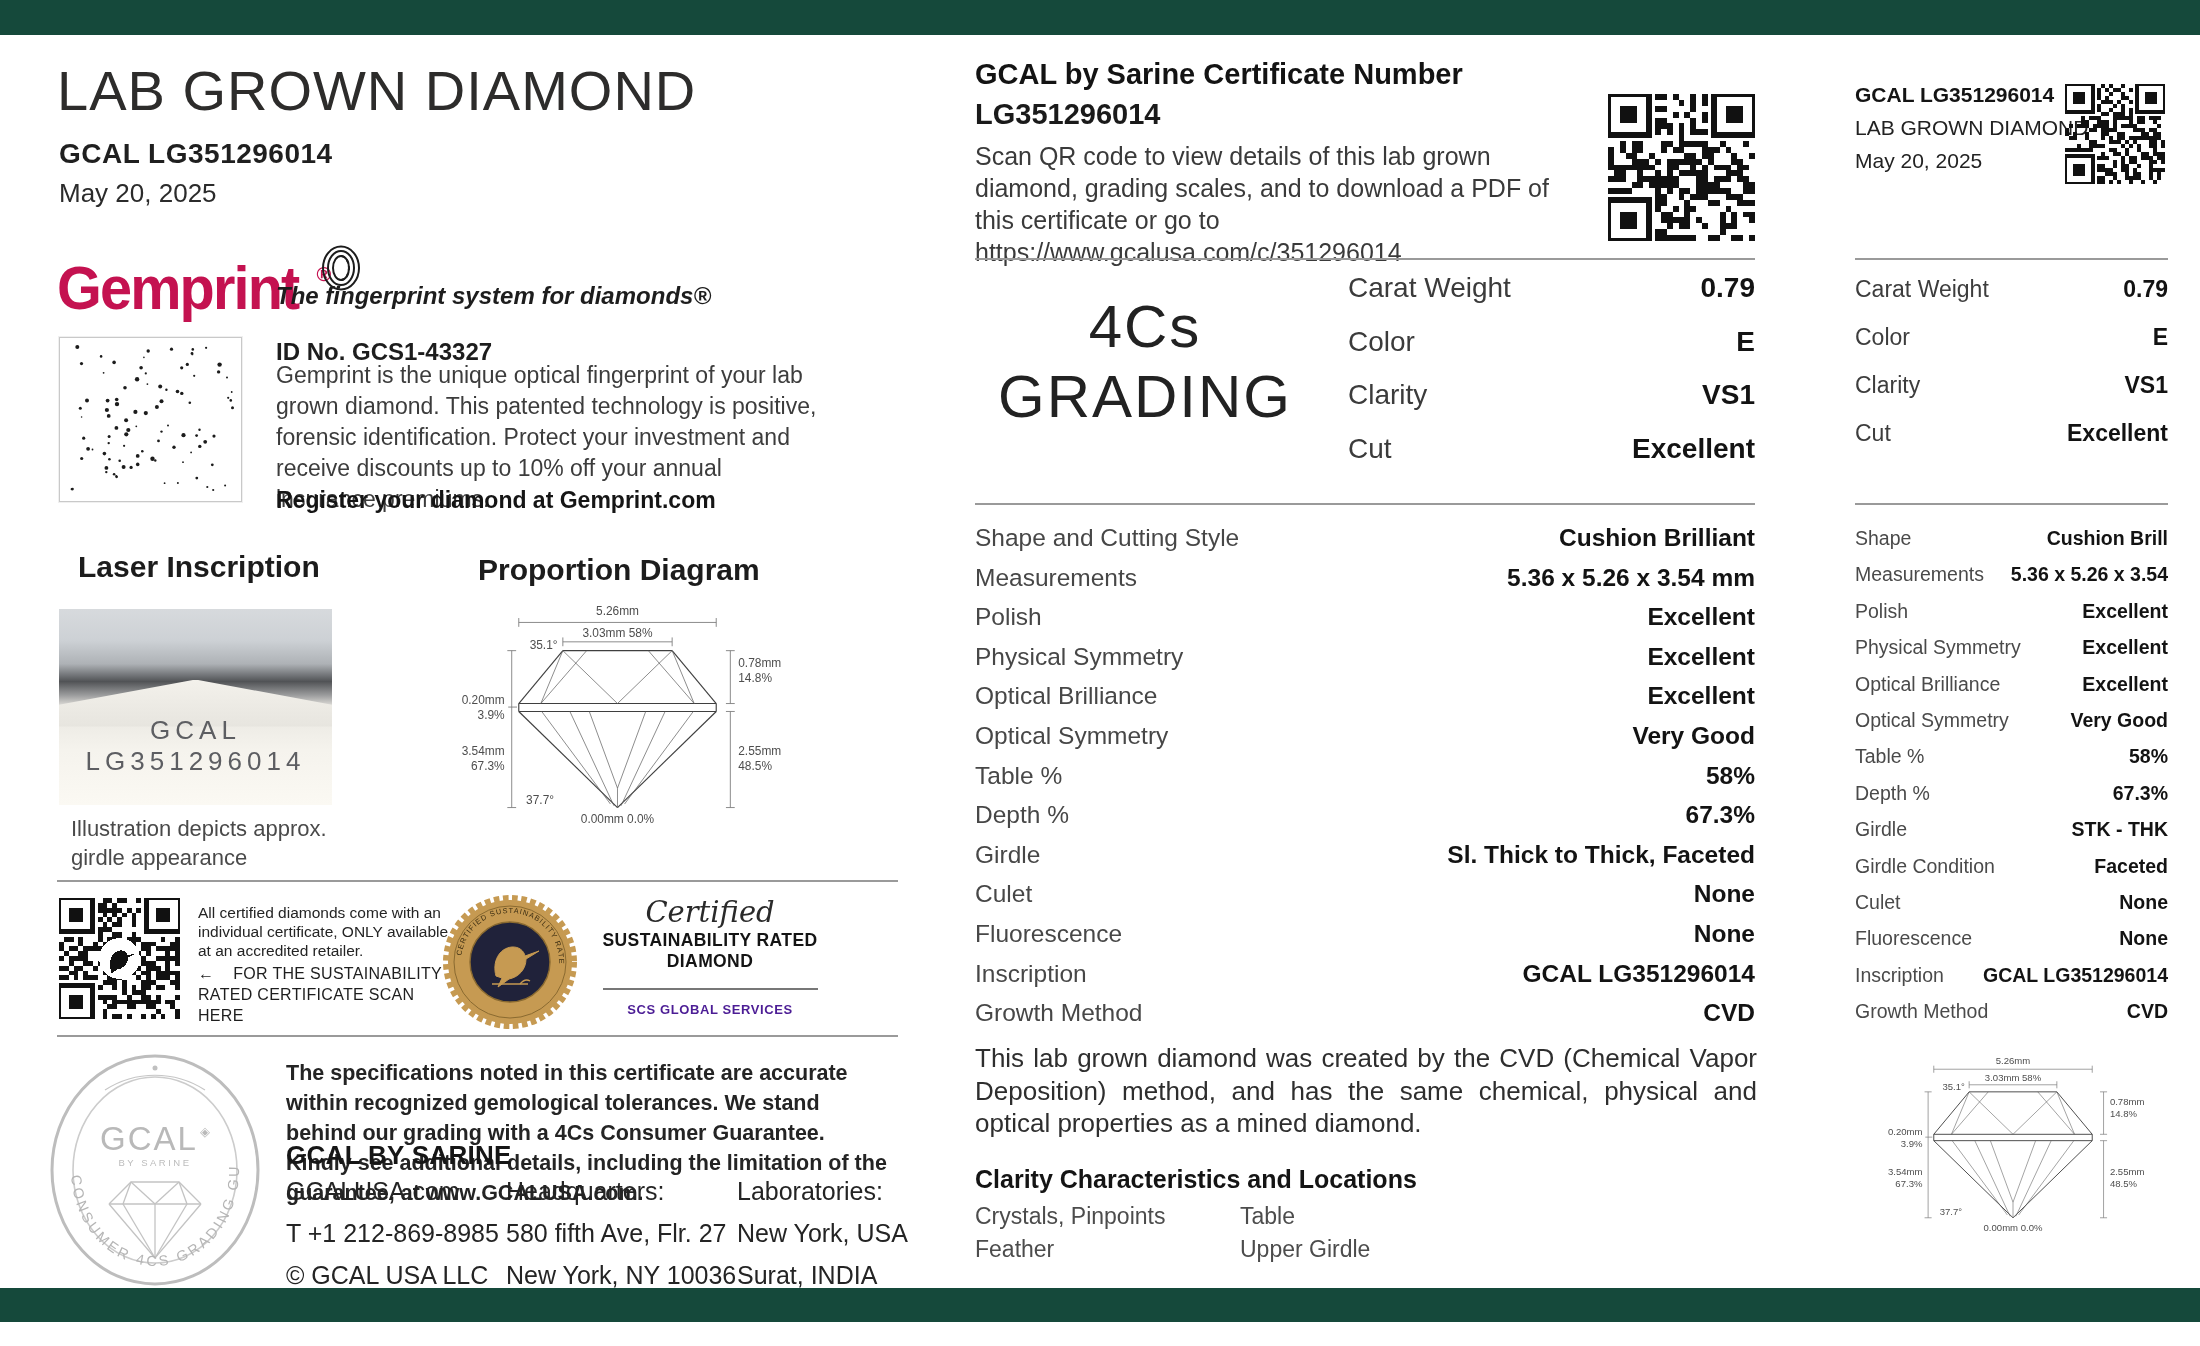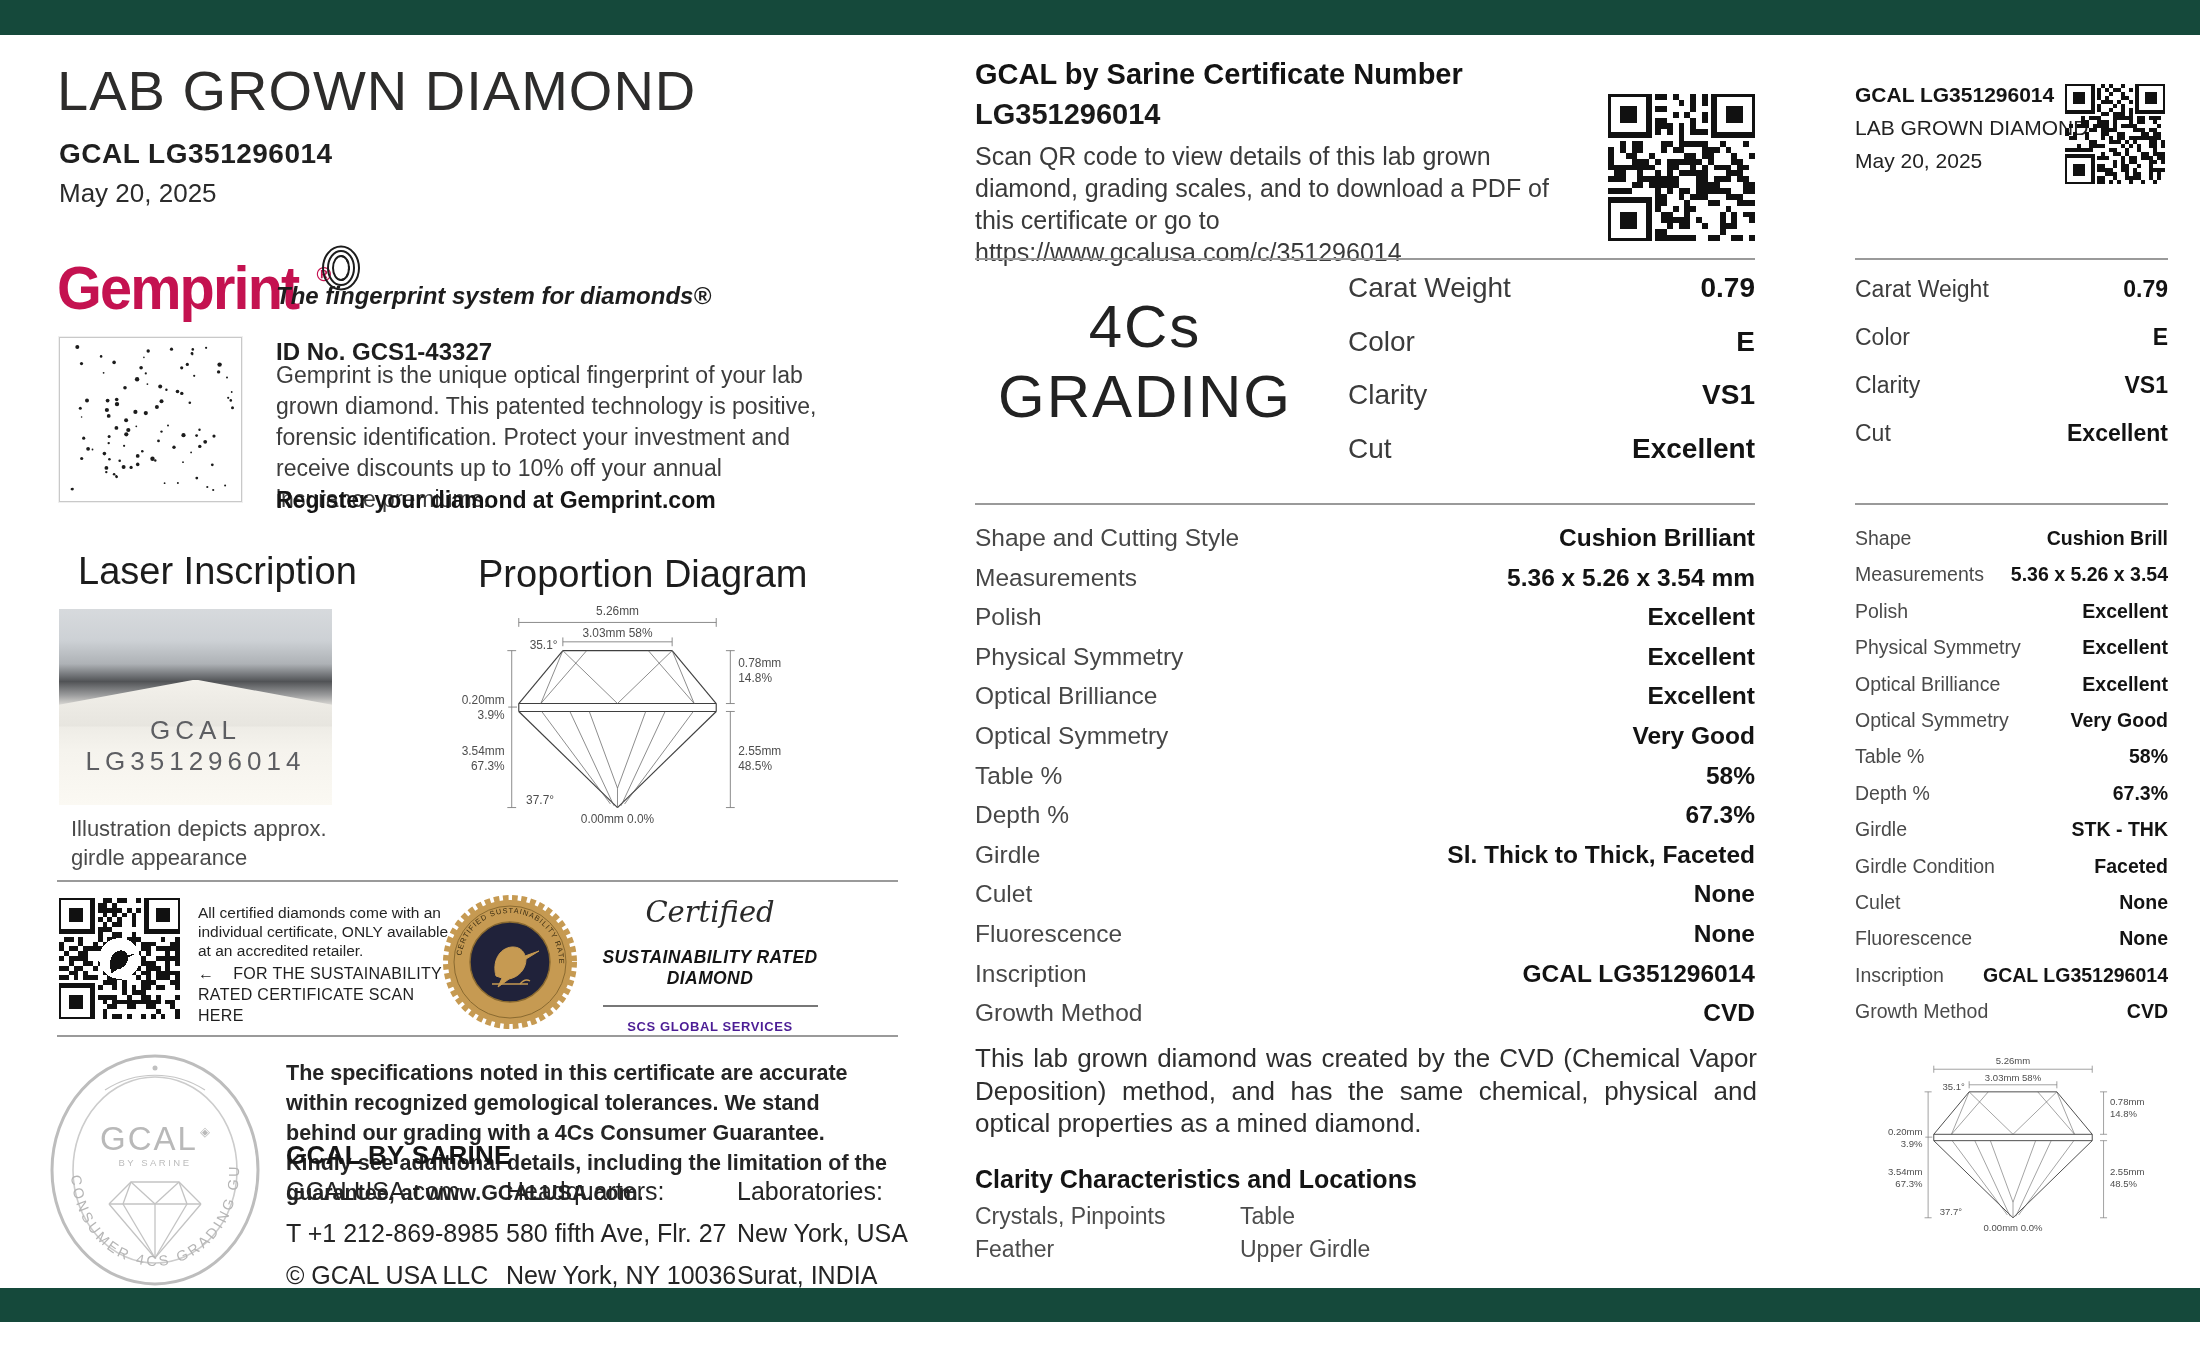--- a/index.html
+++ b/index.html
@@ -13,21 +13,21 @@
   .title{font-size:56px;font-weight:300;letter-spacing:1px;color:#2d2c2b;}
   .certno{font-size:28px;font-weight:700;letter-spacing:.5px;color:#1f1f1f;}
   .date{font-size:26px;font-weight:300;color:#2b2b2b;}
   .gp-logo{font-size:62px;font-weight:800;color:#c41250;letter-spacing:-2px;transform:scaleX(.93);transform-origin:left;}
   .gp-reg{font-size:20px;vertical-align:28px;font-weight:700;}
   .gp-tag{font-size:24px;font-weight:600;font-style:italic;color:#1d1d1d;}
   .gp-id{font-size:24px;font-weight:700;color:#1d1d1d;}
   .gp-desc{font-size:23px;font-weight:300;line-height:31px;color:#3c3c3c;width:545px;}
   .gp-reg-line{font-size:23px;font-weight:700;color:#151515;}
   .dotbox{width:181px;height:163px;background:#fff;border:1px solid #c9c9c9;box-shadow:0 0 0 1px #f0f0f0;}
-  .h2{font-size:38px;font-weight:400;color:#1c1c1c;}
+  .h2{font-size:30px;font-weight:700;color:#1c1c1c;}
   .laser{width:273px;height:196px;overflow:hidden;position:absolute;
     background:linear-gradient(180deg,#d7dadd 0%,#cdd1d5 16%,#aeb2b6 28%,#515356 37%,#9b9c9d 44%,#e8e6e1 50%,#edebe5 58%,#f5f3ed 72%,#fbf9f3 100%);}
   .laser::before{content:"";position:absolute;left:-8%;right:-8%;top:36%;height:24%;
     background:linear-gradient(180deg,#f3f1eb,#e7e5df);clip-path:polygon(0 62%,50% 0,100% 62%,100% 100%,0 100%);}
   .laser-text{position:absolute;left:0;right:0;top:54%;text-align:center;font-size:26px;color:#5d5e62;letter-spacing:5px;}
   .caption{font-size:22px;font-weight:300;color:#4a4a4a;line-height:29px;}
   .sus-note{font-size:15.5px;line-height:19px;color:#242424;width:258px;}
   .sus-caps{font-size:16px;line-height:21px;color:#1e1e1e;letter-spacing:.3px;}
   .cert-script{font-family:"DejaVu Serif","Liberation Serif",serif;font-style:italic;font-size:29px;color:#2a2a2a;}
   .srd{font-size:17.5px;font-weight:600;letter-spacing:.4px;color:#141414;}
@@ -505,21 +505,21 @@
     <text font-size="7.4" fill="#3c2e12" letter-spacing="1"><textPath href="#sealTop" startOffset="4%">CERTIFIED SUSTAINABILITY RATED DIAMONDS</textPath></text>
     <g stroke="#c69a52" fill="#c69a52">
       <path d="M 56 84 C 52 70 59 56 72 55 C 79 54.5 84 59 85 64 L 99 59 L 86 67 C 86 77 79 85 69 87 L 58 95 L 62 86 Z"></path>
       <line x1="52" y1="92" x2="88" y2="92" stroke-width="1.6"></line>
       <path d="M 80 92 q 5 -6 10 -3" fill="none" stroke-width="1.4"></path>
     </g>
   </svg>
 
   <div class="abs" style="left:585px;top:895px;width:250px;text-align:center;">
     <div class="cert-script">Certified</div>
-    <div class="srd" style="margin-top:18px;font-style:italic;">SUSTAINABILITY RATED DIAMOND</div>
+    <div class="srd" style="margin-top:1px;">SUSTAINABILITY RATED DIAMOND</div>
     <div style="height:2px;background:#777;width:215px;margin:16px auto 12px;"></div>
     <div class="scs">SCS GLOBAL SERVICES</div>
   </div>
 
   <div class="hr" style="left:57px;top:1035px;width:841px;"></div>
 
   <svg class="abs" style="left:45px;top:1052px;" width="220" height="240" viewBox="0 0 220 240">
     <defs>
         <path id="grayRing" d="M 26 118 A 84 96 0 0 0 194 118"></path>
       </defs>

